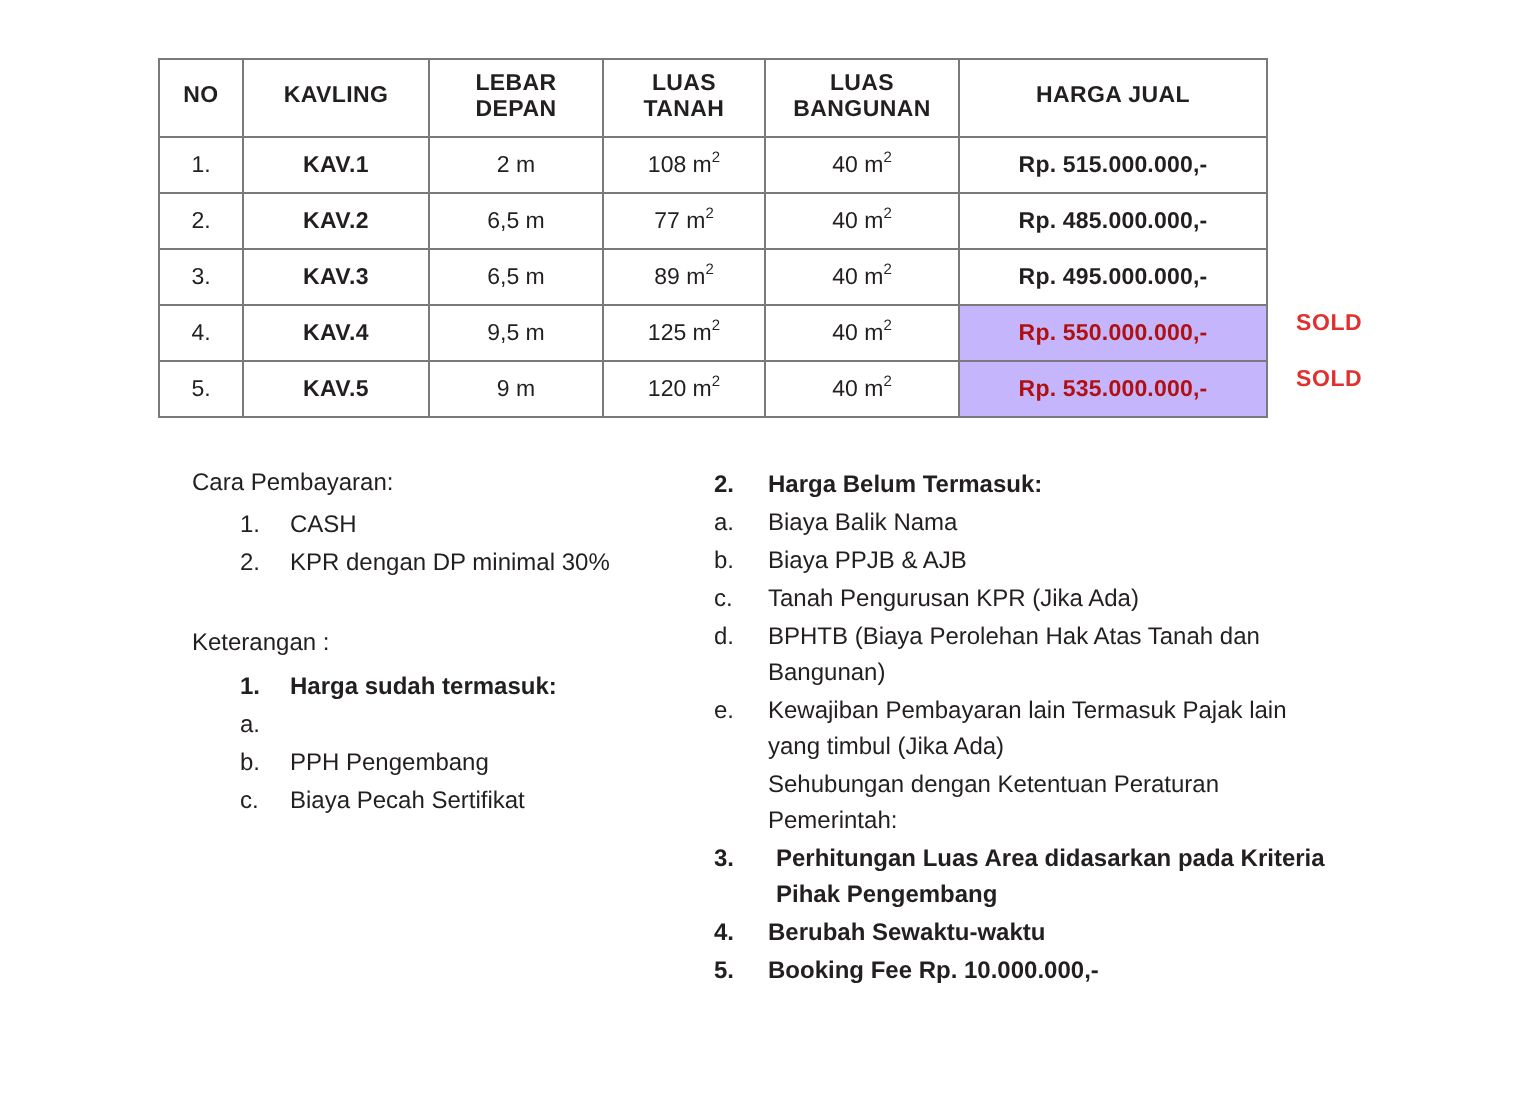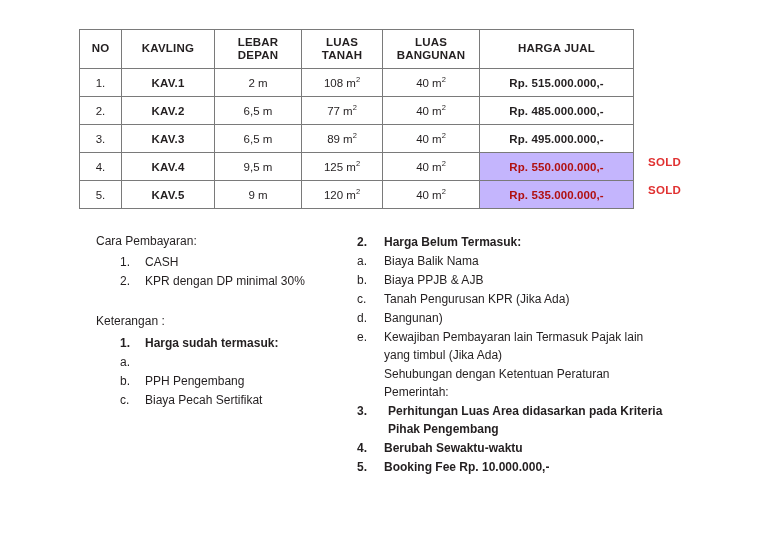--- a/index.html
+++ b/index.html
@@ -288,20 +288,21 @@
         <span class="mk">b.</span>
         <span class="tx">Biaya PPJB &amp; AJB</span>
       </li>
       <li>
         <span class="mk">c.</span>
         <span class="tx">Tanah Pengurusan KPR (Jika Ada)</span>
       </li>
       <li>
         <span class="mk">d.</span>
         <span class="tx">
+          <span>BPHTB (Biaya Perolehan Hak Atas Tanah dan</span>
           <span class="cont">Bangunan)</span>
         </span>
       </li>
       <li>
         <span class="mk">e.</span>
         <span class="tx">
           <span>Kewajiban Pembayaran lain Termasuk Pajak lain</span>
           <span class="cont">yang timbul (Jika Ada)</span>
         </span>
       </li>

